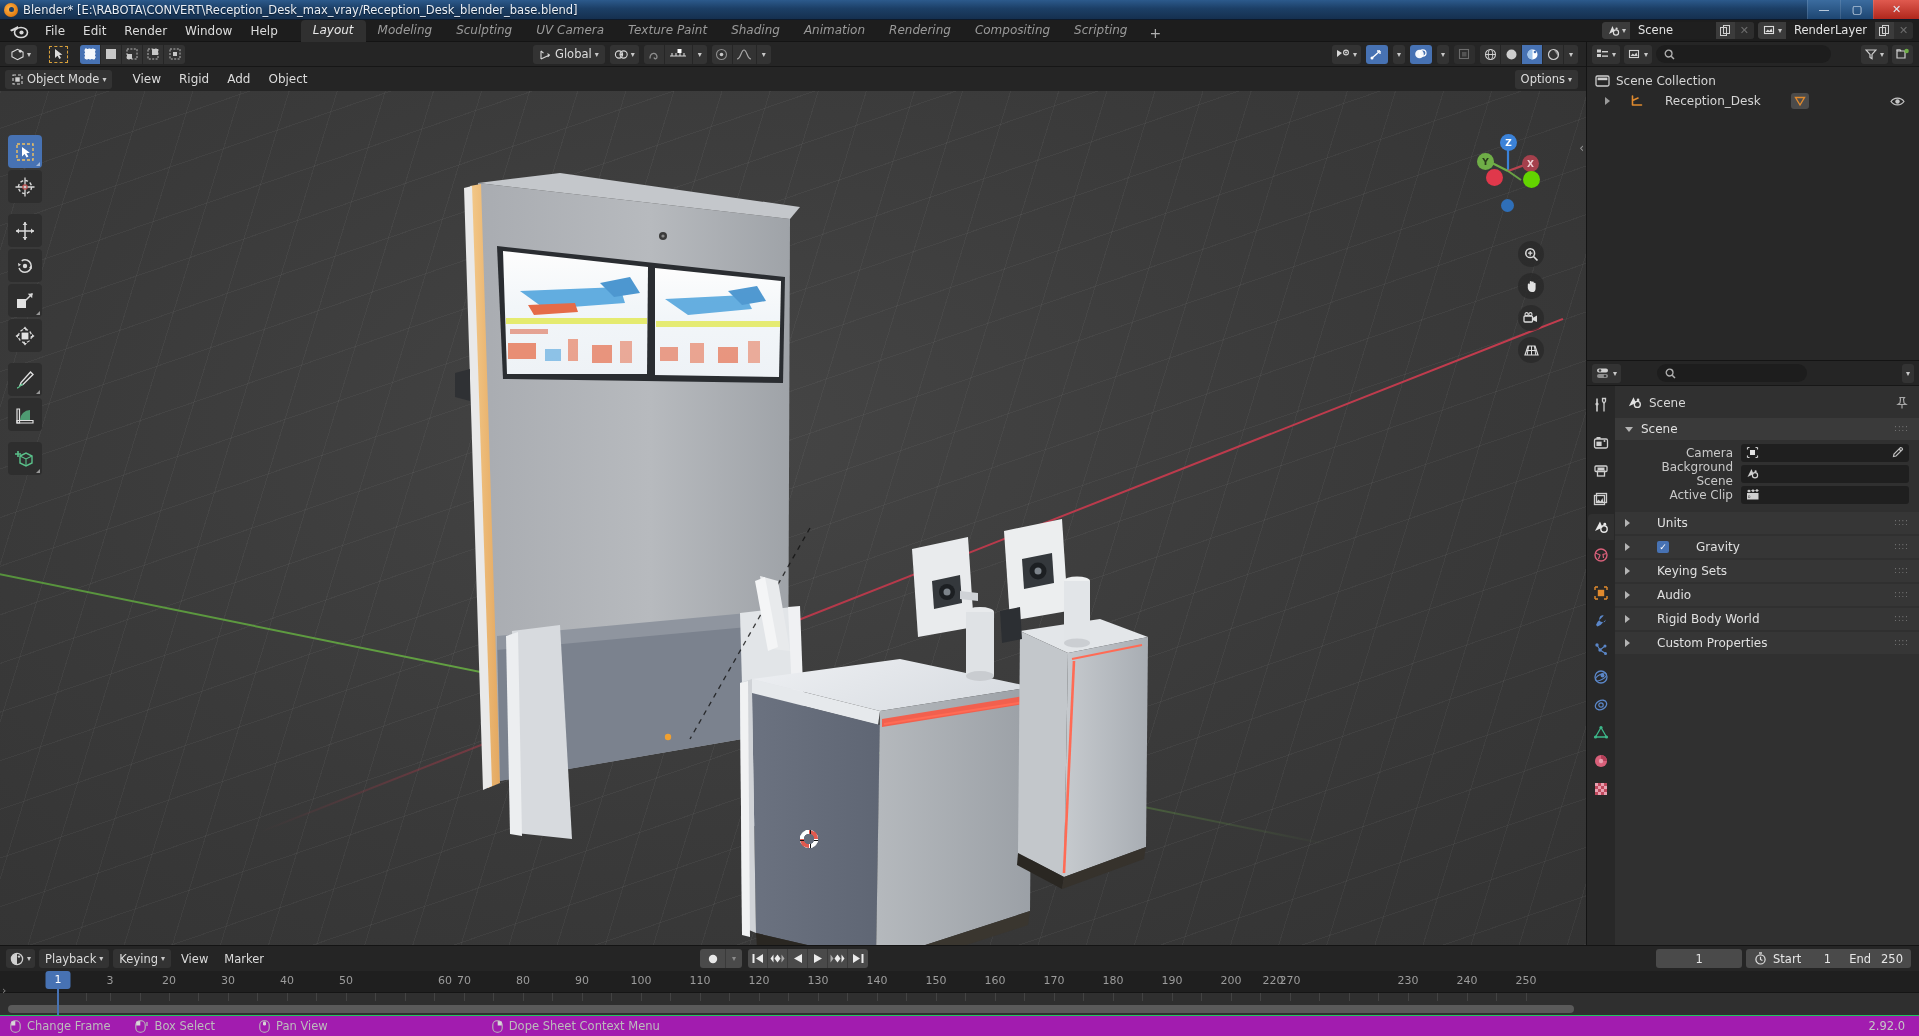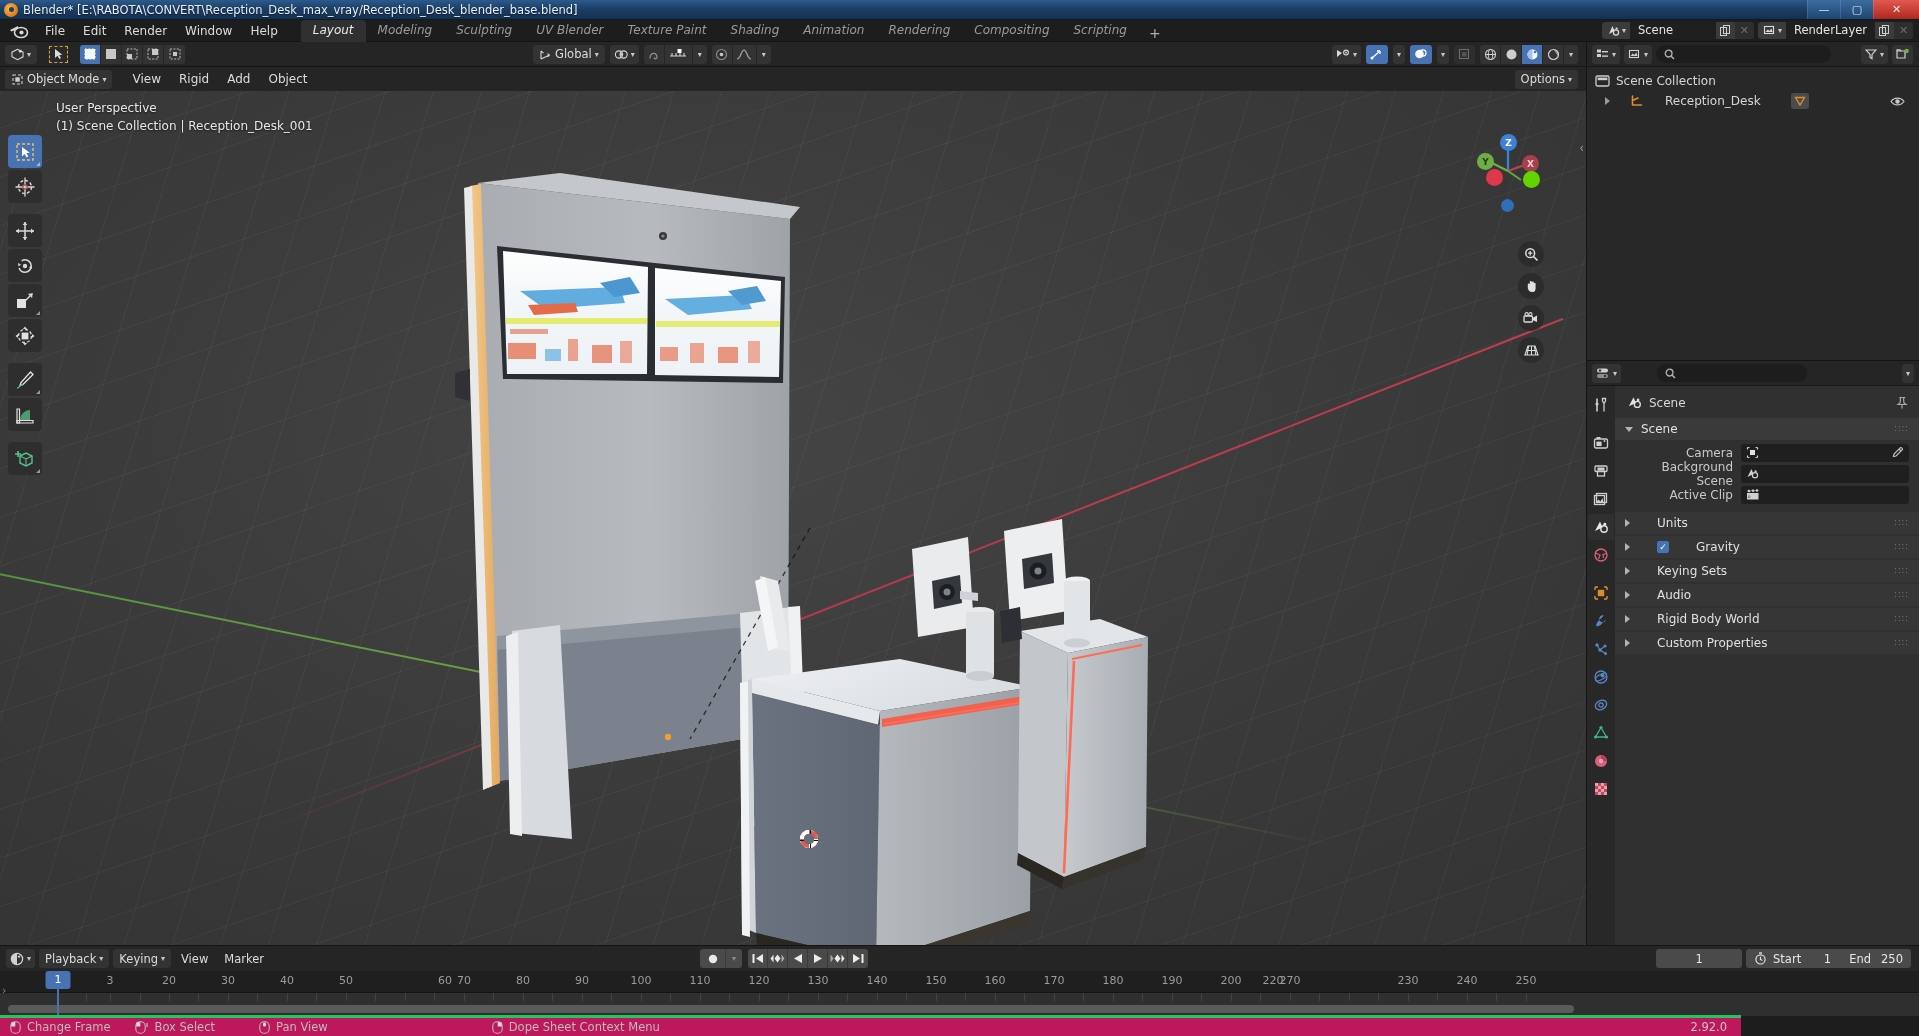--- a/index.html
+++ b/index.html
@@ -301,23 +301,23 @@
     padding: 2px 9px; line-height:14px;
   }
   .scrollbar-h {
     position:absolute; left: 8px; bottom: 3px; height: 8px; border-radius:4px;
     background:#5a5a5a;
   }
   .tl-expand { position:absolute; left:2px; top:38px; color:#8a8a8a; font-size:11px; }
 
   
   .statusbar {
-    position:absolute; left:0; top: 1015px; width:1741px; height: 21px;
-    background:#be185d; display:flex; align-items:center; gap:0;
-    border-top:3px solid #22c55e; font-size:11.5px; color:#bcbcbc;
+    position:absolute; left:0; top: 1015px; width:1919px; height: 21px;
+    background:#a21caf; display:flex; align-items:center; gap:0;
+    border-top:1px solid #22c55e; font-size:11.5px; color:#bcbcbc;
   }
   .sb-item { display:flex; align-items:center; gap:6px; padding: 0 14px 0 10px; }
   .mouse-ic { display:inline-block; }
   .sb-version { margin-left:auto; padding-right: 14px; color:#c6c6c6; }
 
   svg { display:block; }
 </style>
 </head>
 <body>
 
@@ -344,21 +344,21 @@
     <div class="menu-item">File</div>
     <div class="menu-item">Edit</div>
     <div class="menu-item">Render</div>
     <div class="menu-item">Window</div>
     <div class="menu-item">Help</div>
 
     <div class="ws-tabs">
       <div class="ws-tab active">Layout</div>
       <div class="ws-tab">Modeling</div>
       <div class="ws-tab">Sculpting</div>
-      <div class="ws-tab">UV Blender</div>
+      <div class="ws-tab">UV Camera</div>
       <div class="ws-tab">Texture Paint</div>
       <div class="ws-tab">Shading</div>
       <div class="ws-tab">Animation</div>
       <div class="ws-tab">Rendering</div>
       <div class="ws-tab">Compositing</div>
       <div class="ws-tab">Scripting</div>
       <div class="ws-add">+</div>
     </div>
 
     <div class="topbar-right">
@@ -736,24 +736,20 @@
           <path d="M1000 520 L1020 516 L1022 548 L1002 552 Z" fill="#2c2f33"></path>
 
           <circle cx="668" cy="646" r="3.2" fill="#f0a030"></circle>
         </svg>
       </div>
 
       <div style="position:absolute; left:798px; top:737px; width:26px; height:26px;">
         <div class="cursor3d cursor3d-cross" style="left:0;top:0;"></div>
       </div>
 
-      <div class="overlay-text">
-        <div>User Perspective</div>
-        <div>(1) Scene Collection | Reception_Desk_001</div>
-      </div>
 
       <div class="vp-toolbar">
         <div class="tool-btn active tool-corner">
           <svg width="20" height="20" viewBox="0 0 20 20">
               <rect x="2" y="2" width="16" height="16" fill="none" stroke="#f0c060" stroke-width="1.4" stroke-dasharray="3 2"></rect>
               <path d="M7 5 L7 14.5 L9.6 12 L11.6 15.6 L13.4 14.6 L11.4 11.2 L14.8 10.8 Z" fill="#ffffff"></path>
             </svg>
         </div>
         <div class="tool-btn">
           <svg width="22" height="22" viewBox="0 0 22 22">

